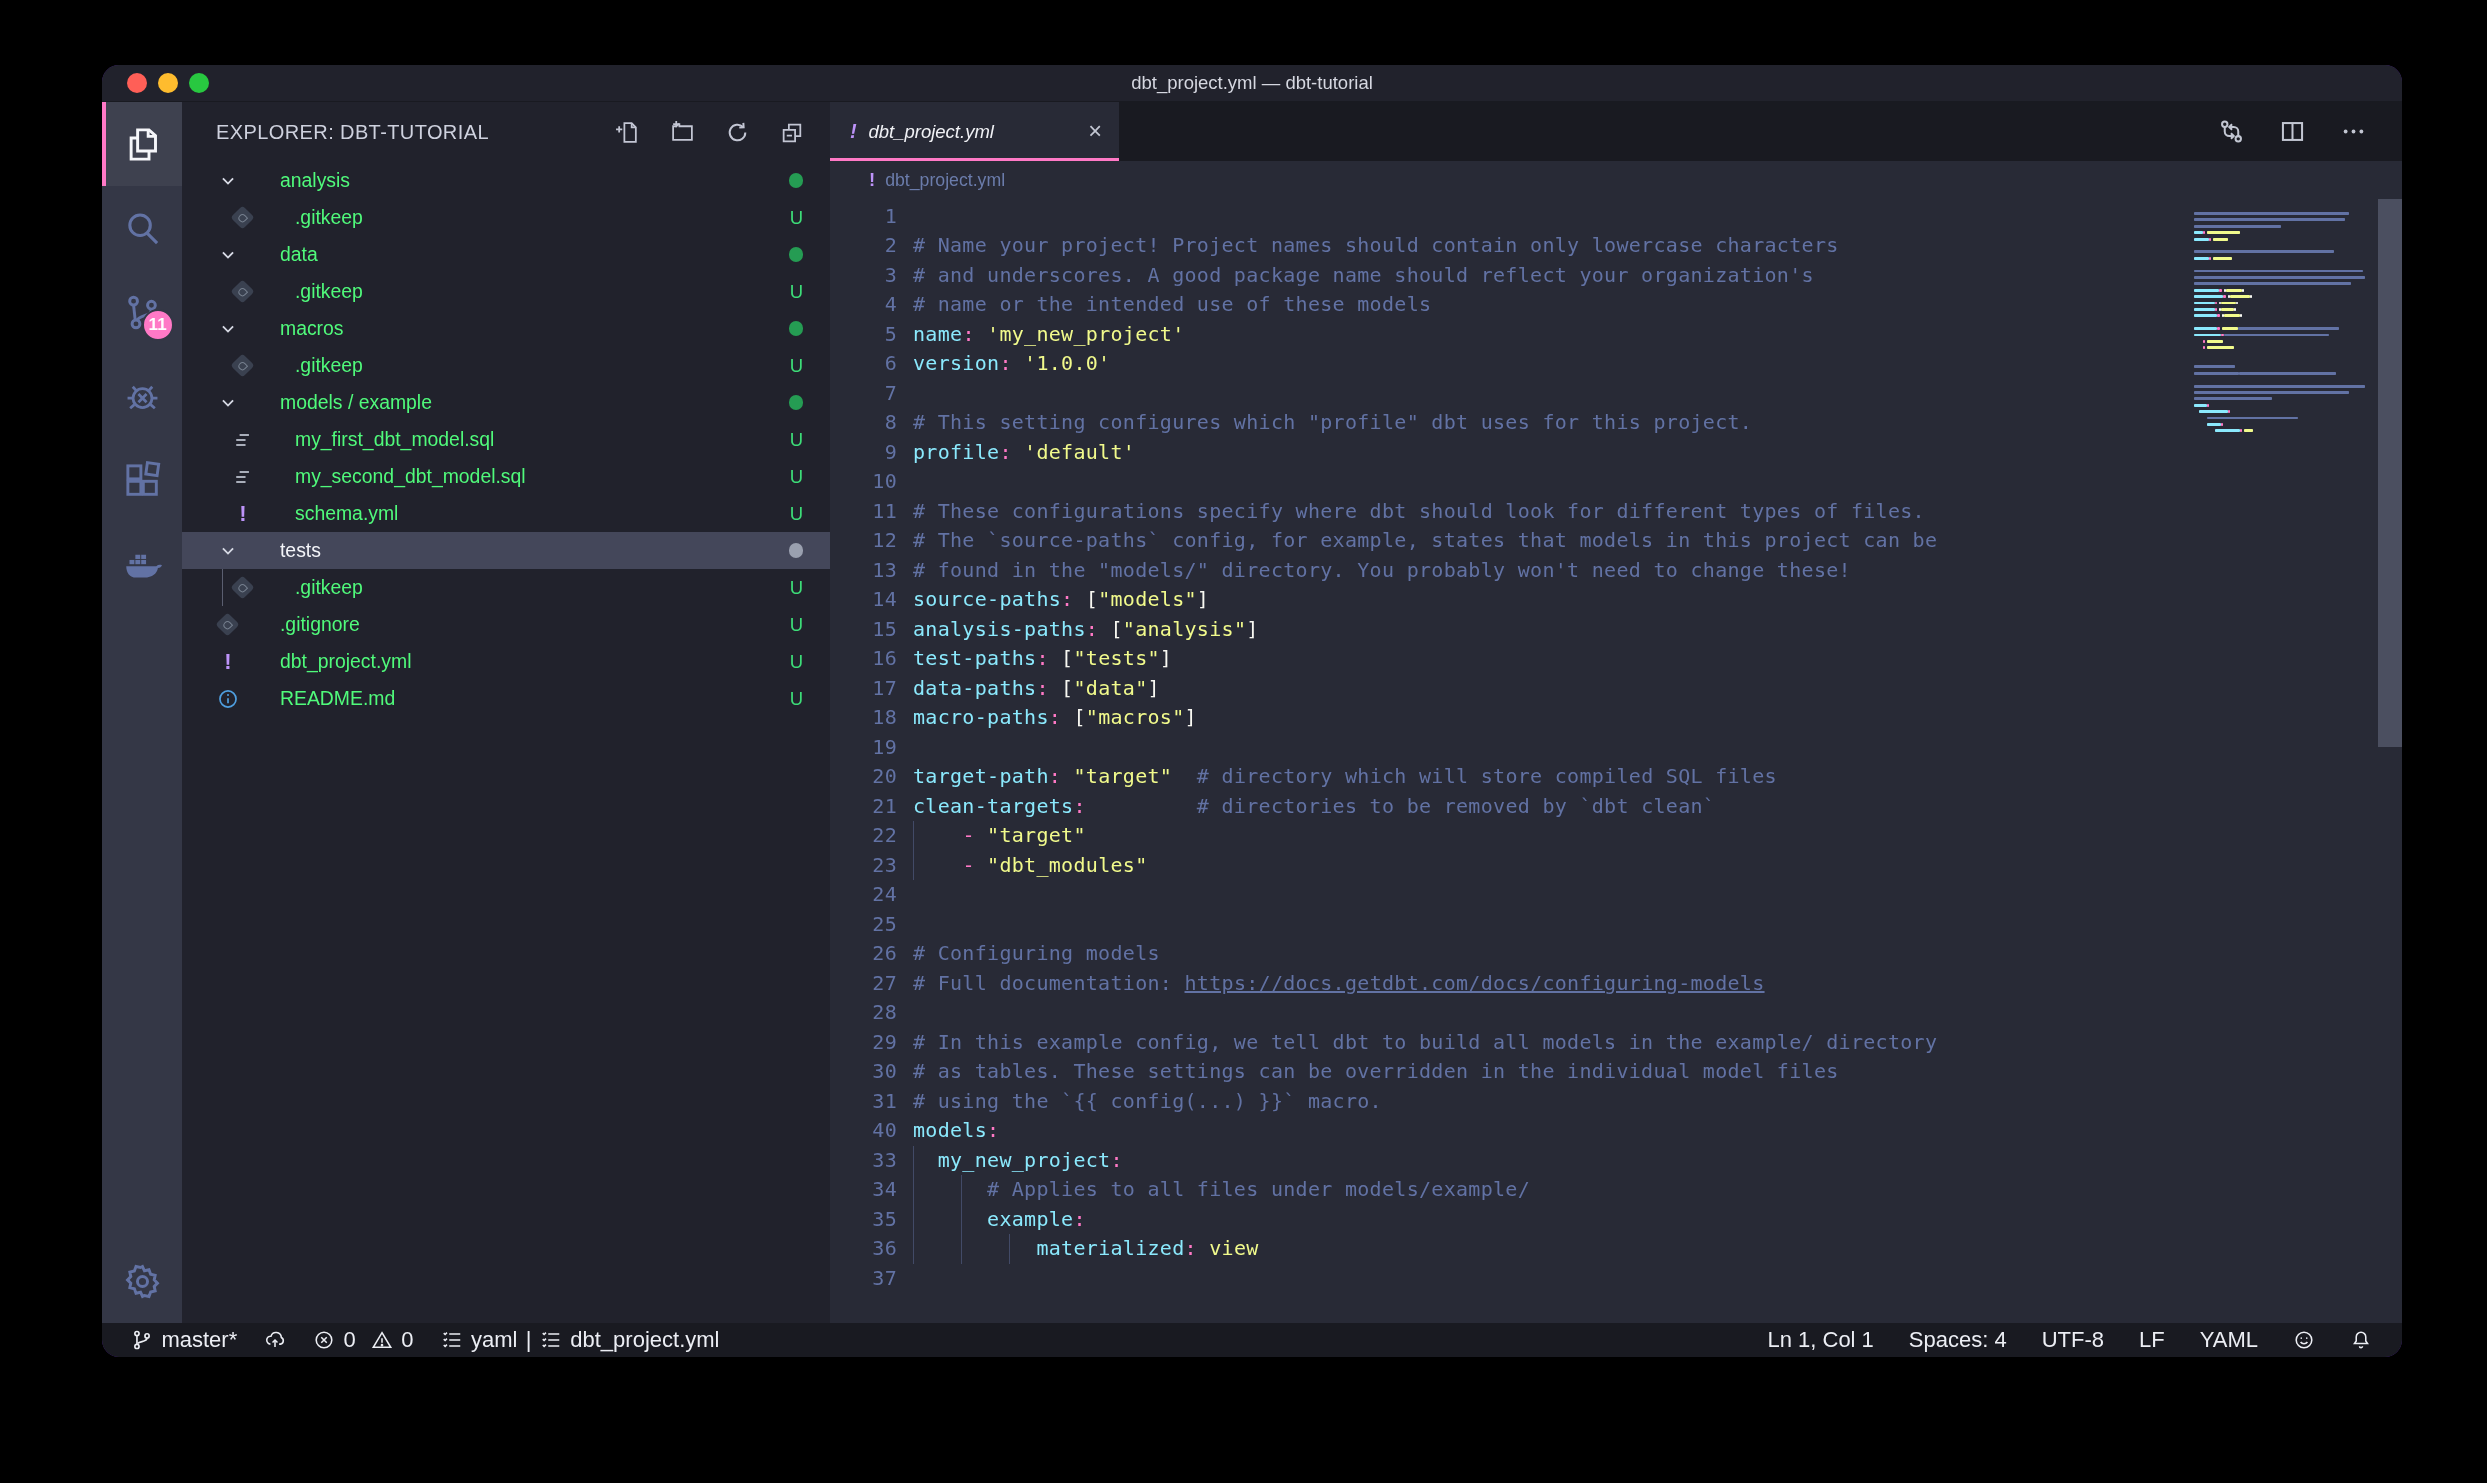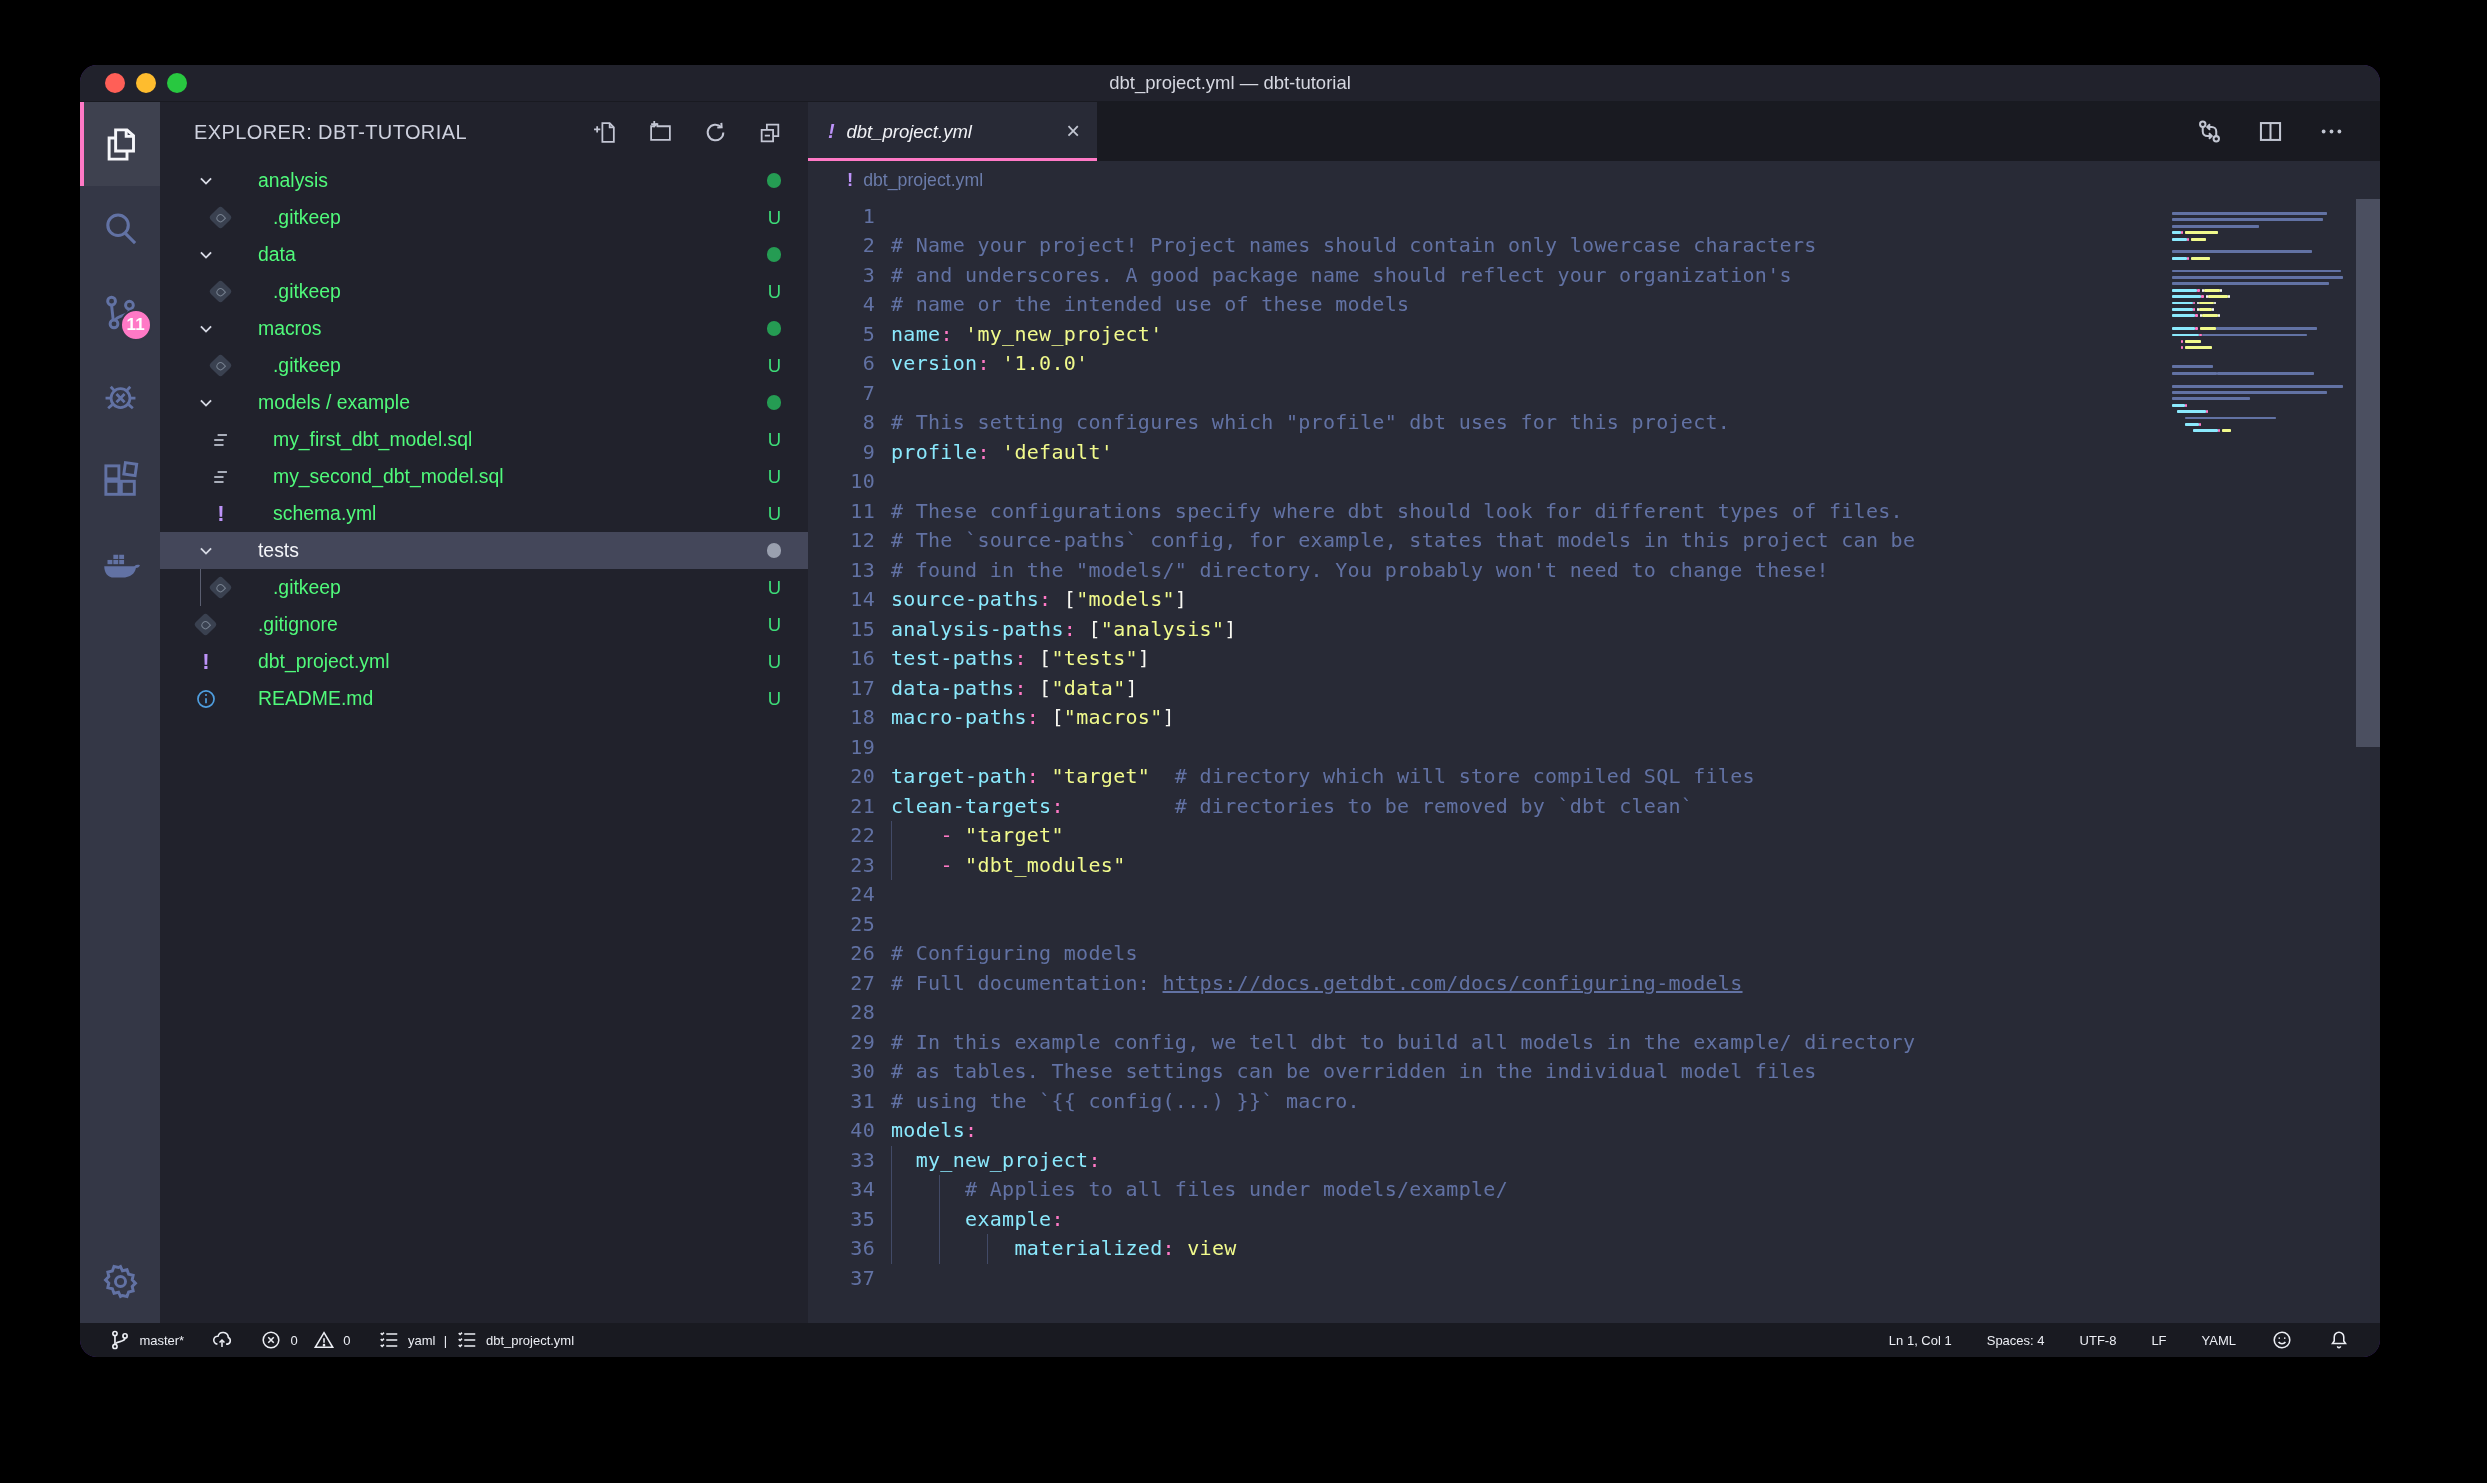--- a/index.html
+++ b/index.html
@@ -1,18 +1,18 @@
 <!DOCTYPE html>
 <html style="font-size:13.5px"><head>
 <meta charset="utf-8">
 <style>
   html,body{margin:0;padding:0;}
   body{width:2487px;height:1484px;background:#000;position:relative;overflow:hidden;
        font-family:"Liberation Sans",sans-serif;-webkit-font-smoothing:antialiased;}
-  .window{position:absolute;left:80px;top:65px;width:2300px;height:1292px;background:#4c1d95;
+  .window{position:absolute;left:102px;top:65px;width:2300px;height:1292px;background:#4c1d95;
           border-radius:17px;overflow:hidden;display:flex;flex-direction:column;
           box-shadow:0 51px 135px rgba(0,0,0,.9);}
   
   .titlebar{height:36px;flex:0 0 auto;background:#21222c;display:flex;align-items:center;
             justify-content:center;position:relative;border-bottom:0.8px solid #191a21;}
   .lights{position:absolute;left:24.5px;top:50%;transform:translateY(-50%);display:flex;gap:11px;}
   .light{width:20px;height:20px;border-radius:50%;}
   .light.r{background:#ff5f57}.light.y{background:#febc2e}.light.g{background:#28c840}
   .title{font-size:18.5px;color:#d5d7e0;}
   
@@ -76,21 +76,21 @@
   .tk-c{color:#6272a4}.tk-b{color:#f8f8f2}.tk-w{color:#f8f8f2}
   .tk-u{color:#6272a4;text-decoration:underline;}
   
   .minimap{position:absolute;top:0;right:23.6px;width:184px;padding-top:5px;}
   .mm-line{height:6.4px;white-space:nowrap;overflow:hidden;}
   .mm-line span{display:inline-block;height:2.9px;border-radius:0.8px;margin-top:1.7px;vertical-align:top;}
   .scrollbar{position:absolute;top:0;right:0;width:23.6px;bottom:0;}
   .slider{position:absolute;top:0;left:0;right:0;height:548px;background:rgba(124,130,154,.42);}
   
   .statusbar{height:34px;flex:0 0 auto;background:#191a21;display:flex;align-items:center;
-             padding:0 30px 0 29px;color:#eceef4;font-size:13px;}
+             padding:0 30px 0 29px;color:#eceef4;font-size:22px;}
   .sb-left{display:flex;align-items:center;gap:27px;}
   .sb-right{margin-left:auto;display:flex;align-items:center;gap:35px;}
   .sb-group{display:flex;align-items:center;gap:8.4px;}
   .statusbar svg{width:22px;height:22px;display:block;}
   .sep{color:#eceef4;}
 </style>
 </head>
 <body>
 
 <div class="window">

